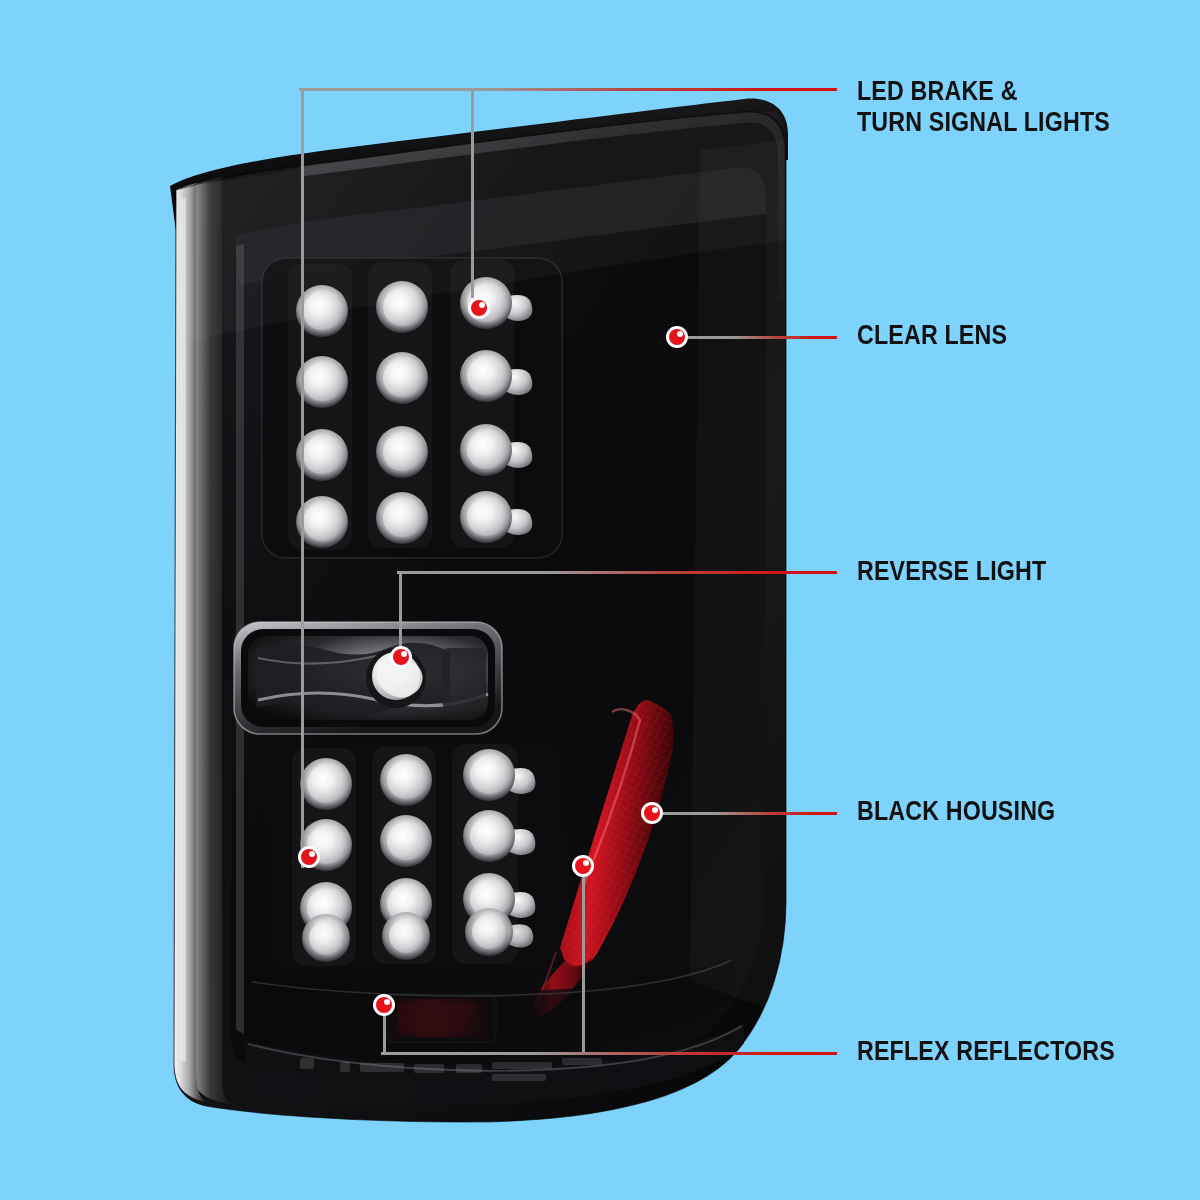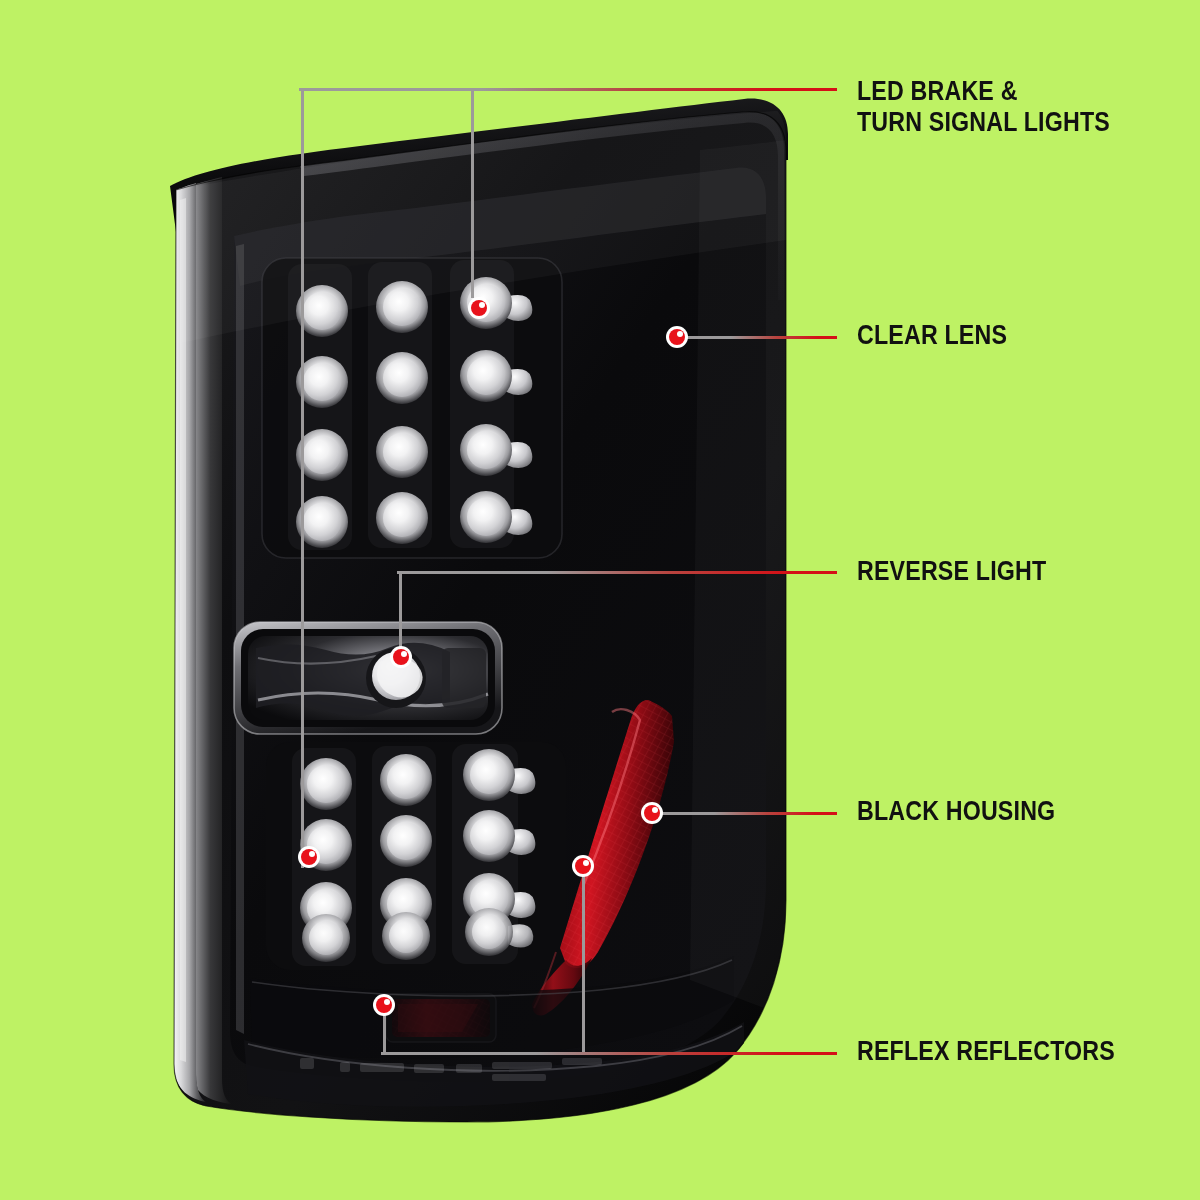--- a/index.html
+++ b/index.html
@@ -8,21 +8,21 @@
     padding: 0;
     background: #ffffff;
   }
   body {
     font-family: "Liberation Sans", "DejaVu Sans", sans-serif;
   }
   #stage {
     position: relative;
     width: 1200px;
     height: 1200px;
-    background: #bef264;
+    background: #7dd3fc;
     overflow: hidden;
   }
 
   
   #product {
     position: absolute;
     left: 0; top: 0;
     width: 1200px; height: 1200px;
   }
 

